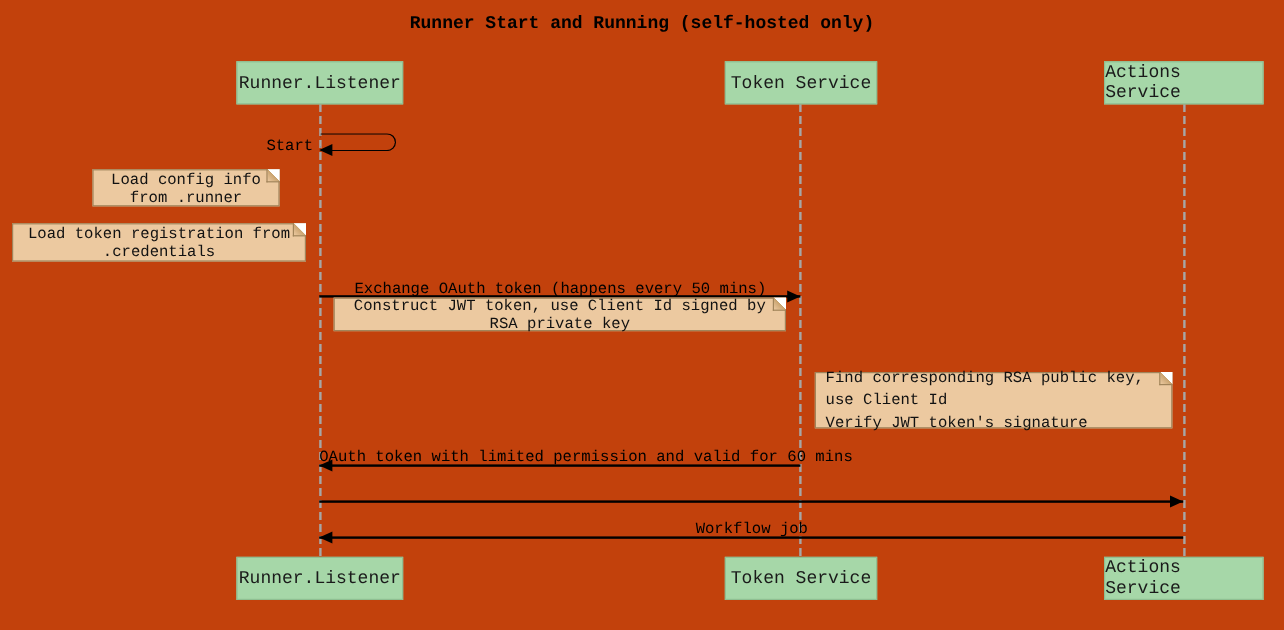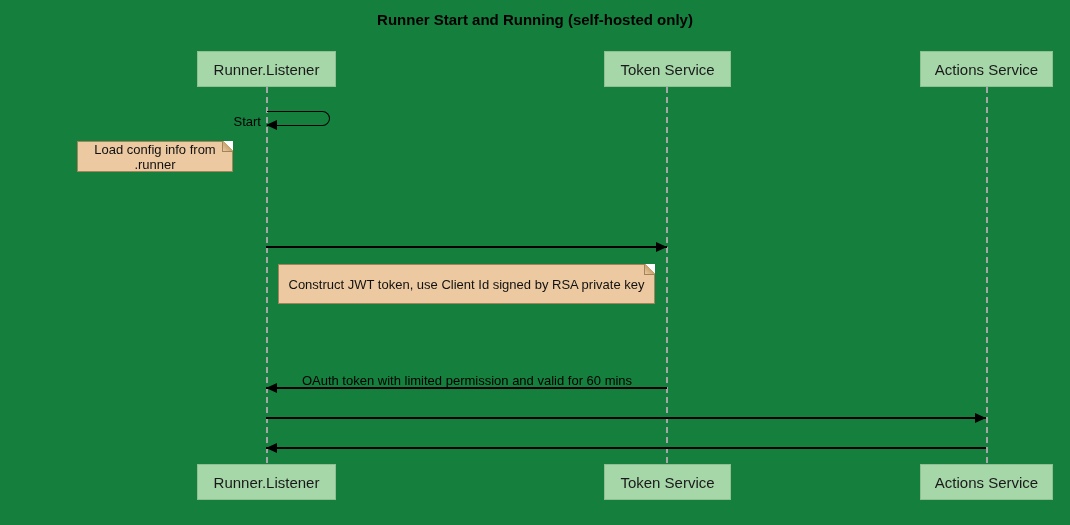--- a/index.html
+++ b/index.html
@@ -4,22 +4,23 @@
 <style>
   html, body { margin: 0; padding: 0; }
   body {
     font-family: "Liberation Sans", "DejaVu Sans", sans-serif;
     background: #ffffff;
   }
   .canvas {
     position: relative;
     width: 1070px;
     height: 525px;
-    background: #15803d;
+    background: #c2410c;
     overflow: hidden;
+    font-family: Liberation Mono, monospace;
   }
   .abs { position: absolute; }
 
   .diagram-title {
     top: 11px; left: 0; width: 1070px;
     text-align: center;
     font-size: 15px;
     font-weight: bold;
     color: #000000;
   }
@@ -117,37 +118,48 @@
 
   <div class="abs msg-label self-label" style="left:151px; top:103px; width:110px;">Start</div>
   <div class="abs self-loop" style="left:267px; top:111px; width:63px; height:15px;"></div>
   <div class="abs arrowhead-left" style="left:266px; top:120px;"></div>
 
   <div class="abs note" style="left:77px; top:141px; width:156px; height:31px;">
     <span class="fold"></span>
     <span>Load config info from .runner</span>
   </div>
 
+  <div class="abs note" style="left:10px; top:186px; width:245px; height:32px;">
+    <span class="fold"></span>
+    <span>Load token registration from .credentials</span>
+  </div>
 
+  <div class="abs msg-label" style="left:266px; top:233px; width:402px;">Exchange OAuth token (happens every 50 mins)</div>
   <div class="abs msg-line" style="left:266px; top:246px; width:401px;"></div>
   <div class="abs arrowhead-right" style="left:656px; top:242px;"></div>
 
-  <div class="abs note" style="left:278px; top:264px; width:377px; height:40px;">
+  <div class="abs note" style="left:278px; top:248px; width:377px; height:28px;">
     <span class="fold"></span>
     <span>Construct JWT token, use Client Id signed by RSA private key</span>
   </div>
 
+  <div class="abs note left-align" style="left:679px; top:310px; width:298px; height:47px;">
+    <span class="fold"></span>
+    <span>Find corresponding RSA public key, use Client Id</span>
+    <span>Verify JWT token's signature</span>
+  </div>
 
   <div class="abs msg-label" style="left:266px; top:373px; width:402px;">OAuth token with limited permission and valid for 60 mins</div>
   <div class="abs msg-line" style="left:266px; top:387px; width:401px;"></div>
   <div class="abs arrowhead-left" style="left:266px; top:383px;"></div>
 
   <div class="abs msg-line" style="left:266px; top:417px; width:720px;"></div>
   <div class="abs arrowhead-right" style="left:975px; top:413px;"></div>
 
+  <div class="abs msg-label" style="left:266px; top:433px; width:721px;">Workflow job</div>
   <div class="abs msg-line" style="left:266px; top:447px; width:720px;"></div>
   <div class="abs arrowhead-left" style="left:266px; top:443px;"></div>
 
   <div class="abs actor" style="left:197px; top:464px; width:139px;">
     <span>Runner.Listener</span>
   </div>
   <div class="abs actor" style="left:604px; top:464px; width:127px;">
     <span>Token Service</span>
   </div>
   <div class="abs actor" style="left:920px; top:464px; width:133px;">

